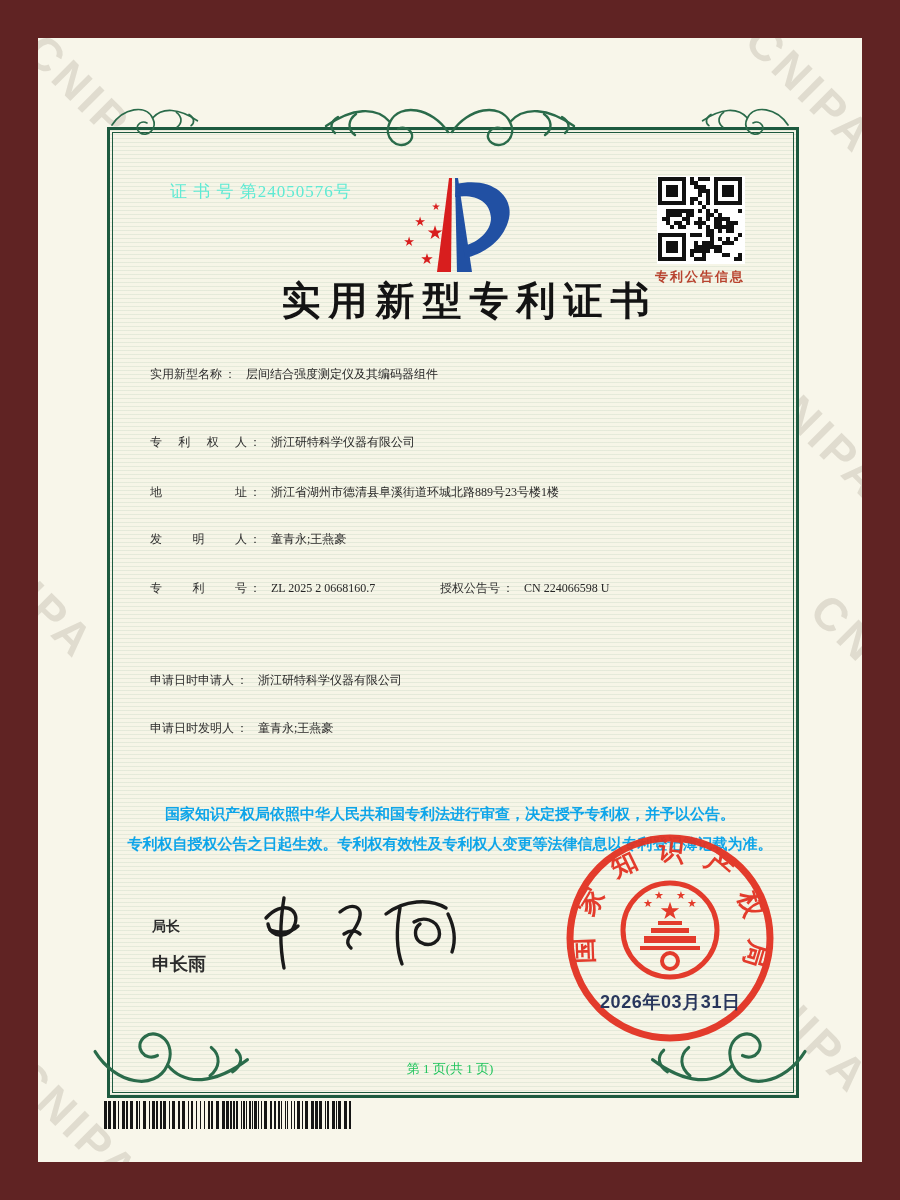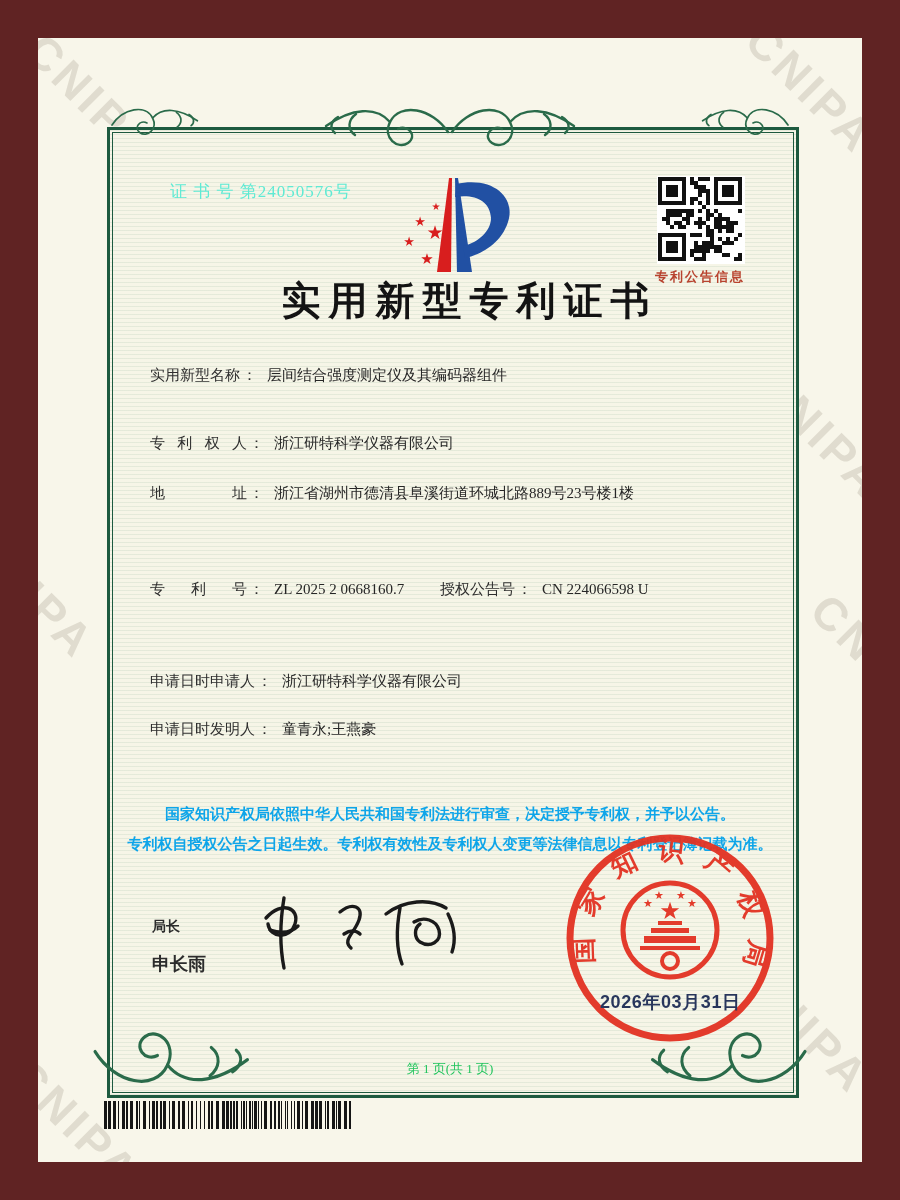--- a/index.html
+++ b/index.html
@@ -21,21 +21,21 @@
   
   .certno{position:absolute;left:150px;top:180px;font-size:17px;color:#5eead4;letter-spacing:1px;margin-left:20px;}
   .logo{position:absolute;left:388px;top:176px;}
   .qr{position:absolute;left:657px;top:176px;width:86px;height:86px;background:#fff;padding:1px;}
   .qr svg{display:block;}
   .qrlabel{position:absolute;left:640px;top:268px;width:120px;text-align:center;font-size:13px;
            font-weight:bold;color:#b8432f;letter-spacing:2px;}
   .title{position:absolute;left:0;right:0;top:274px;text-align:center;font-size:39px;font-weight:bold;
          color:#131313;letter-spacing:8px;margin-left:39px;}
   
-  .row{position:absolute;left:150px;font-size:15px;color:#2e2e2e;white-space:nowrap;}
+  .row{position:absolute;left:150px;font-size:12px;color:#2e2e2e;white-space:nowrap;}
   .lb{display:inline-block;vertical-align:top;}
   .lb.j{width:97px;text-align:justify;text-align-last:justify;}
   .colon{display:inline-block;margin:0 2px 0 2px;}
   .val{display:inline-block;margin-left:8px;color:#262626;}
   .rcol{position:absolute;left:290px;}
   
   .notice{position:absolute;left:118px;top:799px;width:664px;text-align:center;font-size:15px;
           font-weight:bold;color:#0ea5e9;line-height:30px;}
   
   .signer-title{position:absolute;left:152px;top:918px;font-size:14px;font-weight:bold;
@@ -334,20 +334,23 @@
 
   <div class="row" style="top:366px">
     <span class="lb">实用新型名称</span><span class="colon">：</span><span class="val">层间结合强度测定仪及其编码器组件</span>
   </div>
   <div class="row" style="top:434px">
     <span class="lb j">专利权人</span><span class="colon">：</span><span class="val">浙江研特科学仪器有限公司</span>
   </div>
   <div class="row" style="top:484px">
     <span class="lb j">地址</span><span class="colon">：</span><span class="val">浙江省湖州市德清县阜溪街道环城北路889号23号楼1楼</span>
   </div>
+  <div class="row" style="top:531px">
+    <span class="lb j">发明人</span><span class="colon">：</span><span class="val">童青永;王燕豪</span>
+  </div>
   <div class="row" style="top:580px">
     <span class="lb j">专利号</span><span class="colon">：</span><span class="val">ZL 2025 2 0668160.7</span>
     <span class="rcol">
       <span class="lb">授权公告号</span><span class="colon">：</span><span class="val">CN 224066598 U</span>
     </span>
   </div>
   <div class="row" style="top:672px">
     <span class="lb">申请日时申请人</span><span class="colon">：</span><span class="val">浙江研特科学仪器有限公司</span>
   </div>
   <div class="row" style="top:720px">

